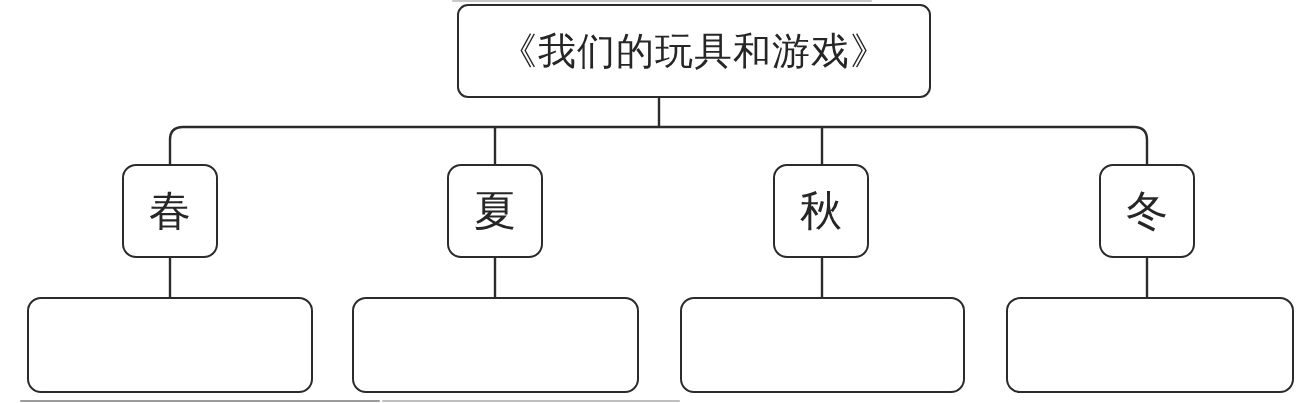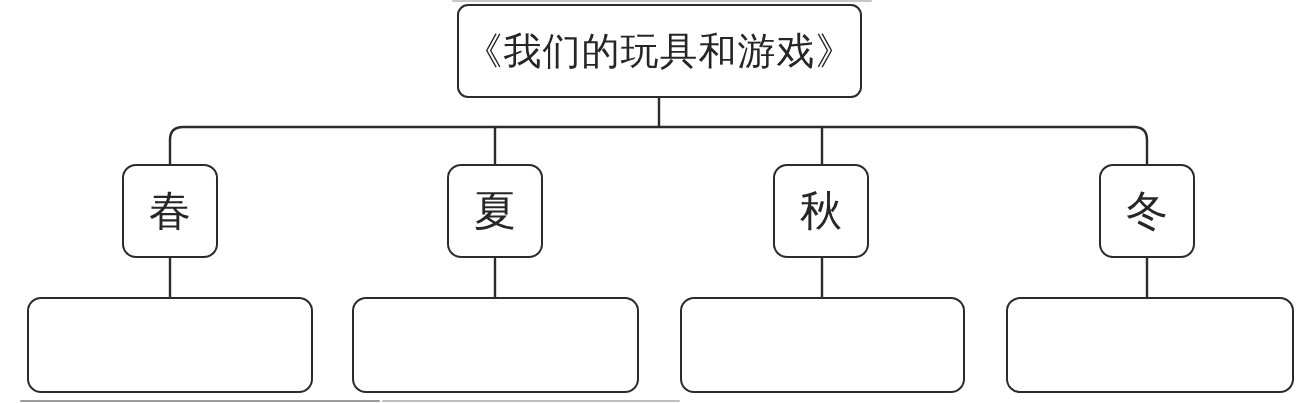--- a/index.html
+++ b/index.html
@@ -30,21 +30,21 @@
     border: 2.5px solid #2b2b2b;
     background: #ffffff;
     display: flex;
     align-items: center;
     justify-content: center;
     z-index: 1;
   }
   .title-node {
     left: 457px;
     top: 4px;
-    width: 405px;
+    width: 474px;
     height: 94px;
     border-radius: 11px;
     font-size: 38px;
     letter-spacing: 1px;
     white-space: nowrap;
   }
   .season-node {
     top: 164px;
     width: 96px;
     height: 94px;

